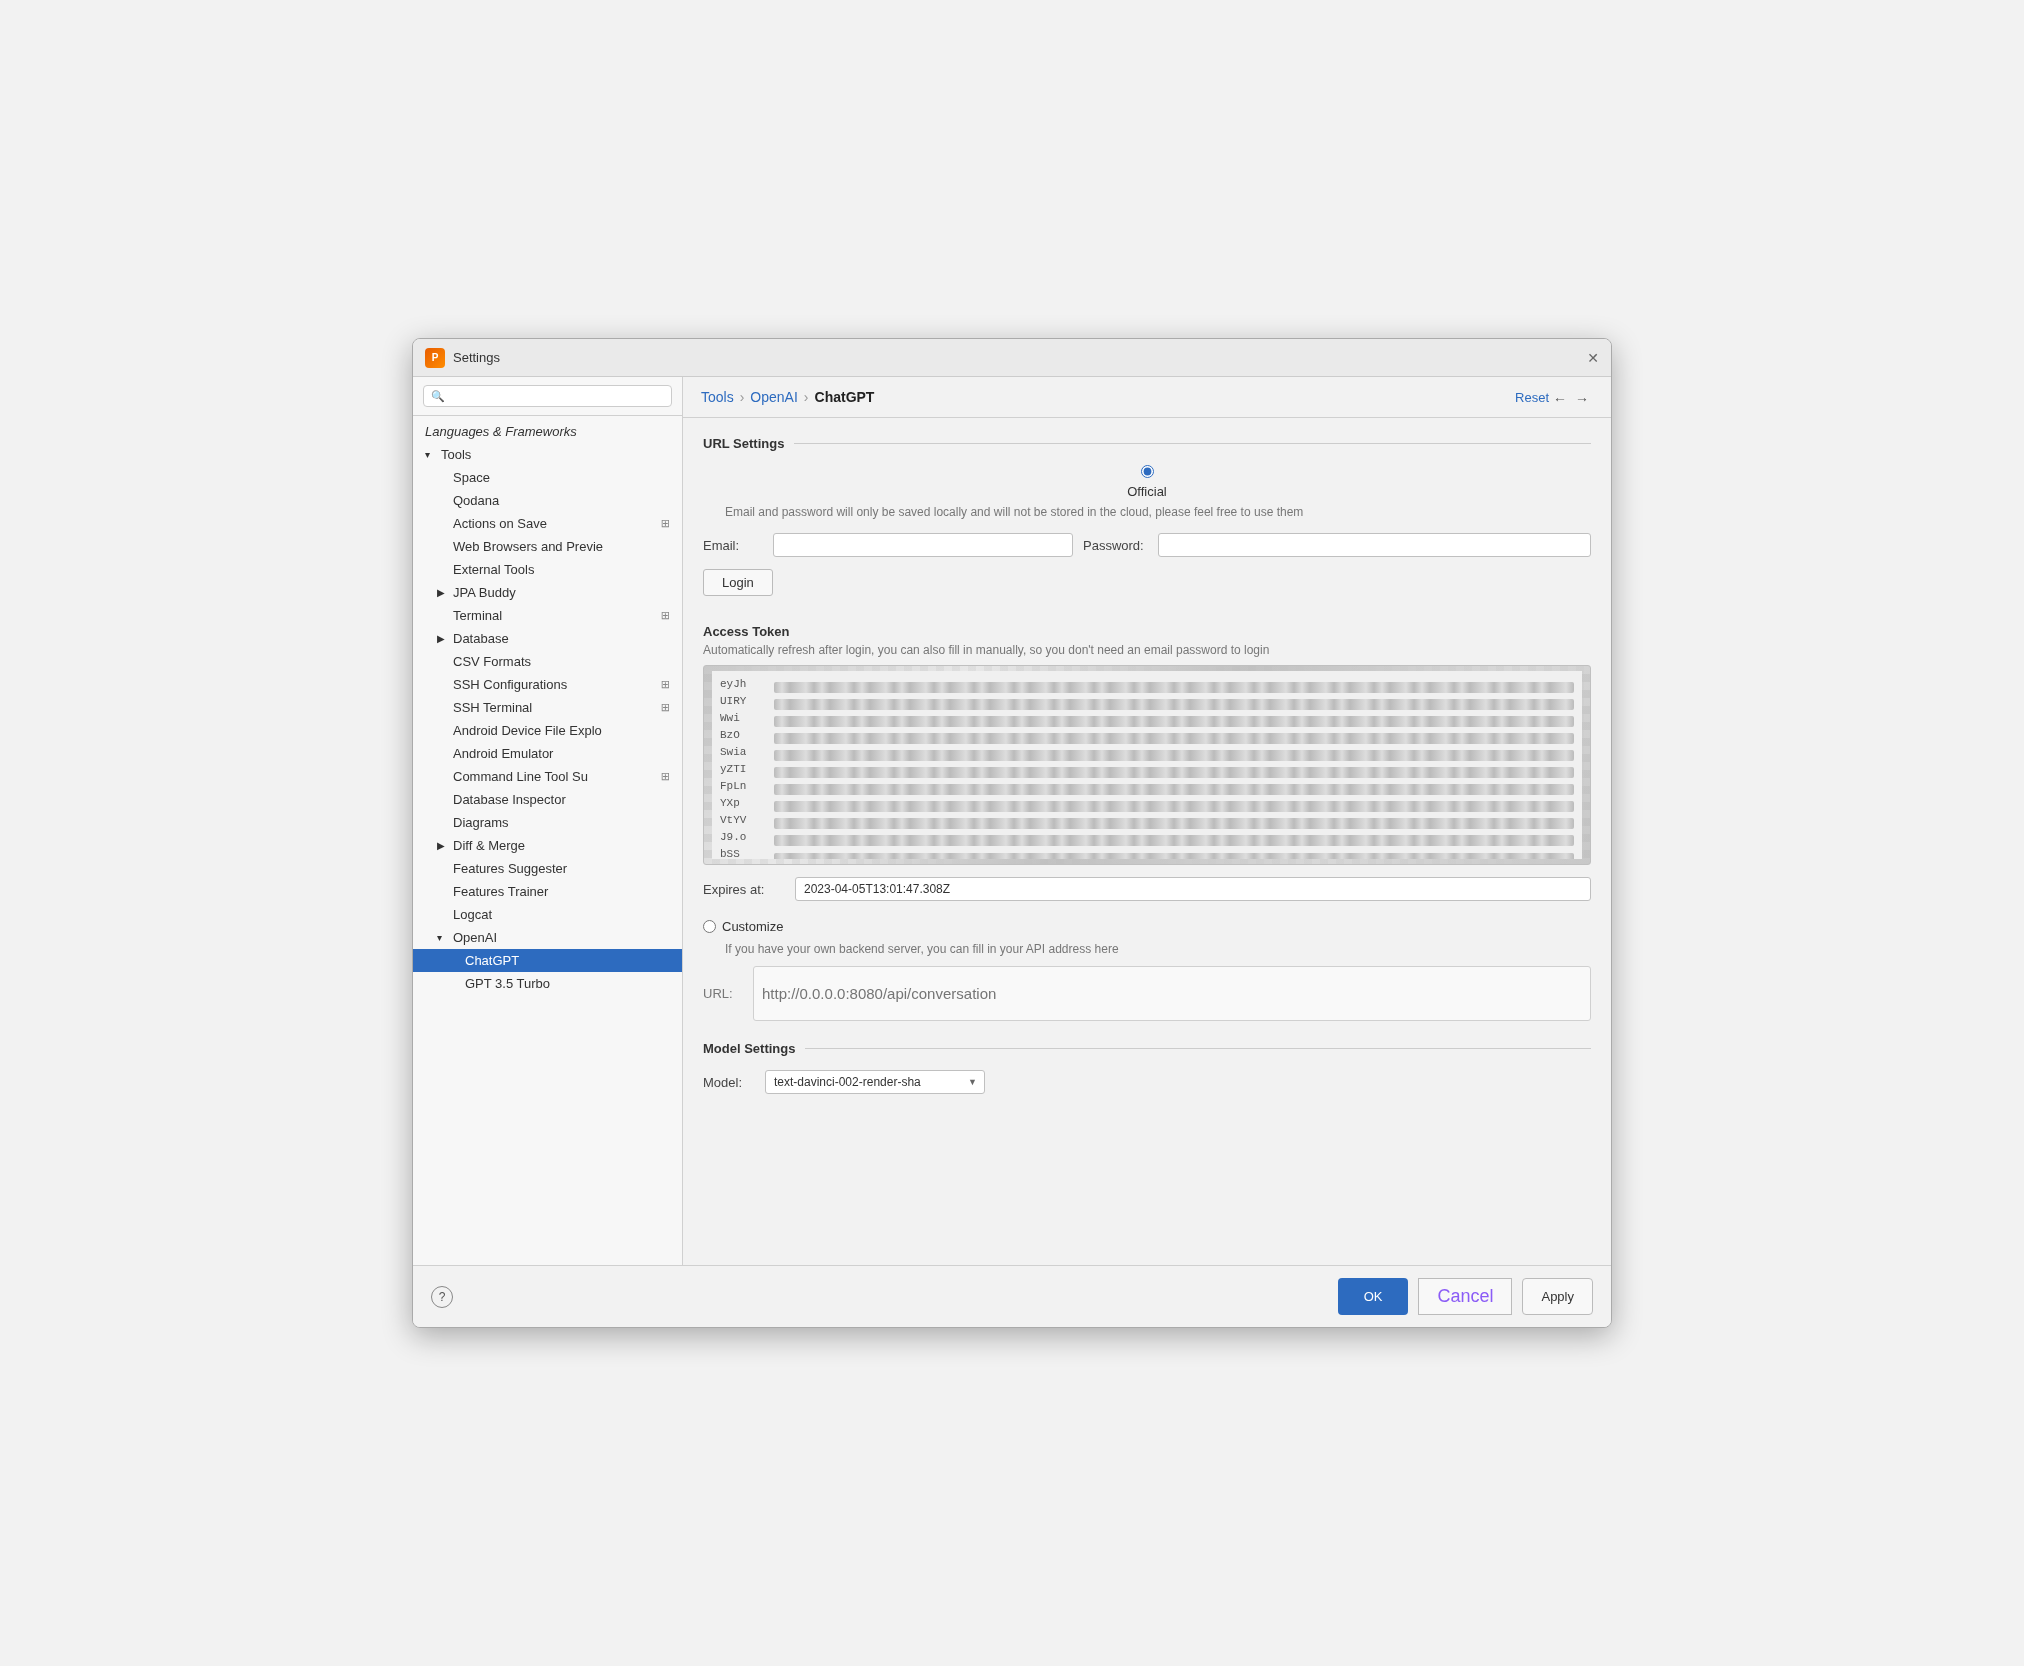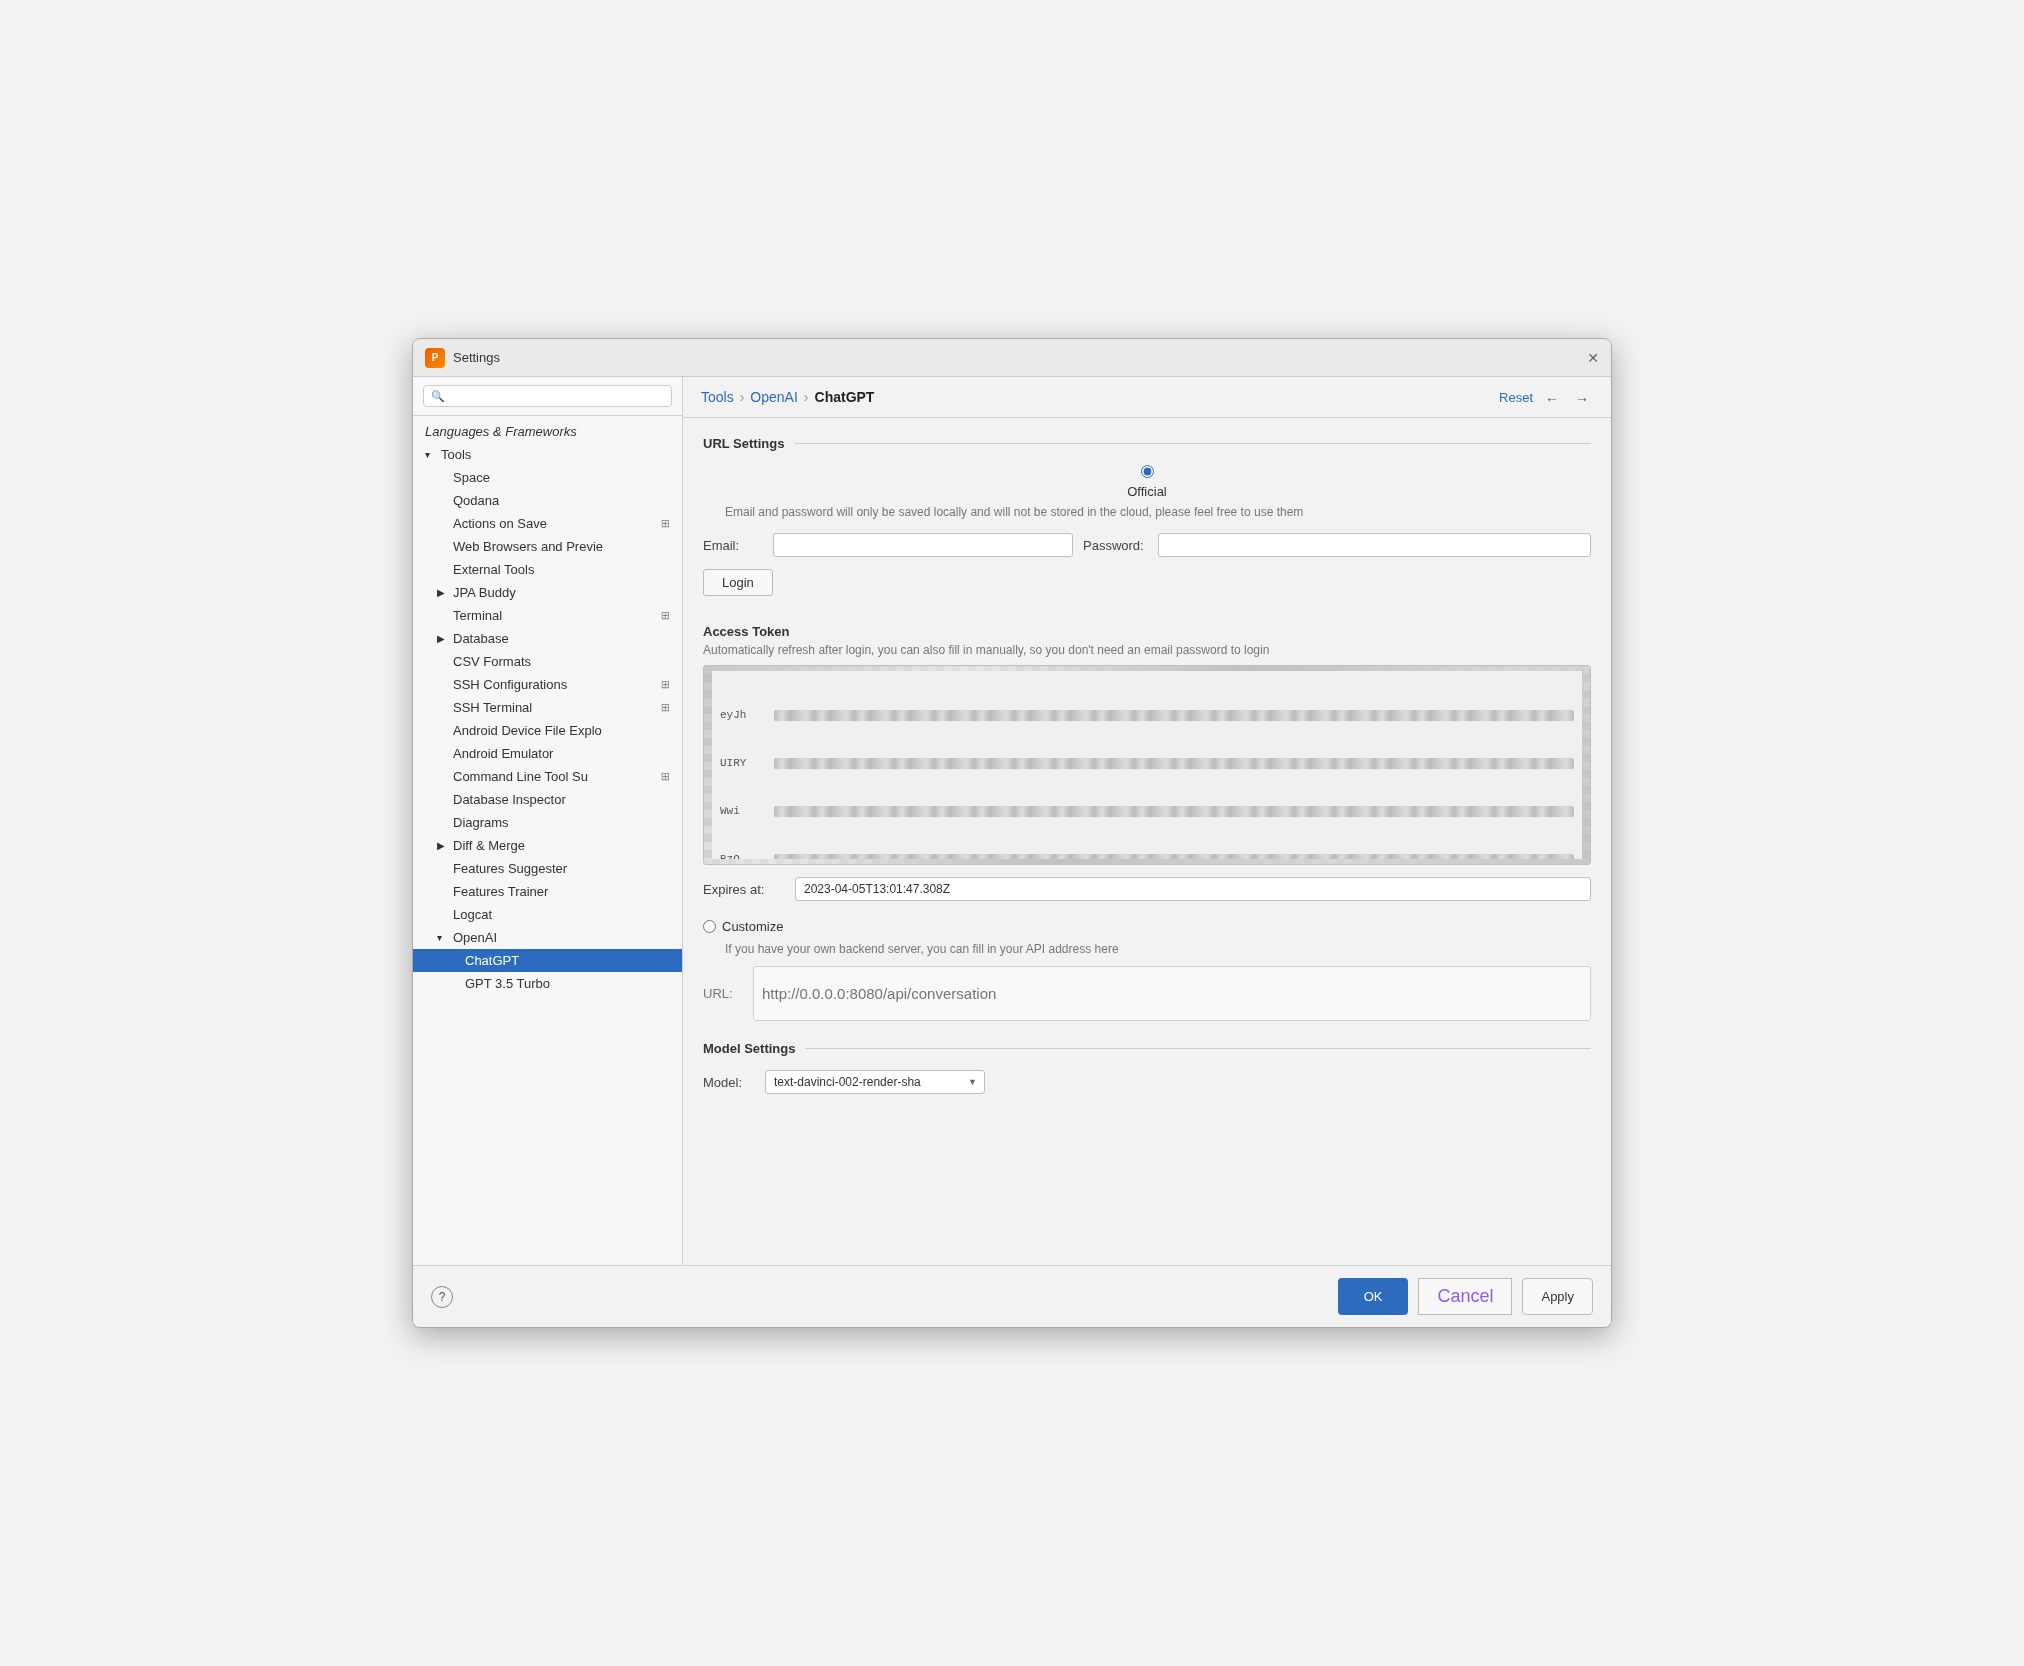--- a/index.html
+++ b/index.html
@@ -165,21 +165,20 @@
       cursor: pointer;
       font-weight: 500;
     }
     .breadcrumb-current {
       font-weight: 600;
       color: #222;
     }
     .header-actions {
       display: flex;
       align-items: center;
-      gap: 8px;
     }
     .reset-btn {
       color: #2d6bbf;
       background: none;
       border: none;
       cursor: pointer;
       font-size: 13px;
       font-weight: 500;
     }
     .nav-btn {
@@ -280,23 +279,22 @@
       font-family: 'Courier New', monospace;
       font-size: 11px;
       line-height: 1.55;
       background: #f0f0f0;
       padding: 5px 8px;
       height: 100%;
       overflow: hidden;
     }
     .token-line {
       display: flex;
-      align-items: center;
+      align-items: flex-end;
       gap: 16px;
-      margin-top: 31px;
     }
     .token-prefix {
       color: #555;
       min-width: 38px;
     }
     .token-blur {
       height: 11px;
       flex: 1;
       background: linear-gradient(90deg,
         #bbb 0%, #ddd 10%, #bbb 20%, #ccc 30%, #ddd 40%,

